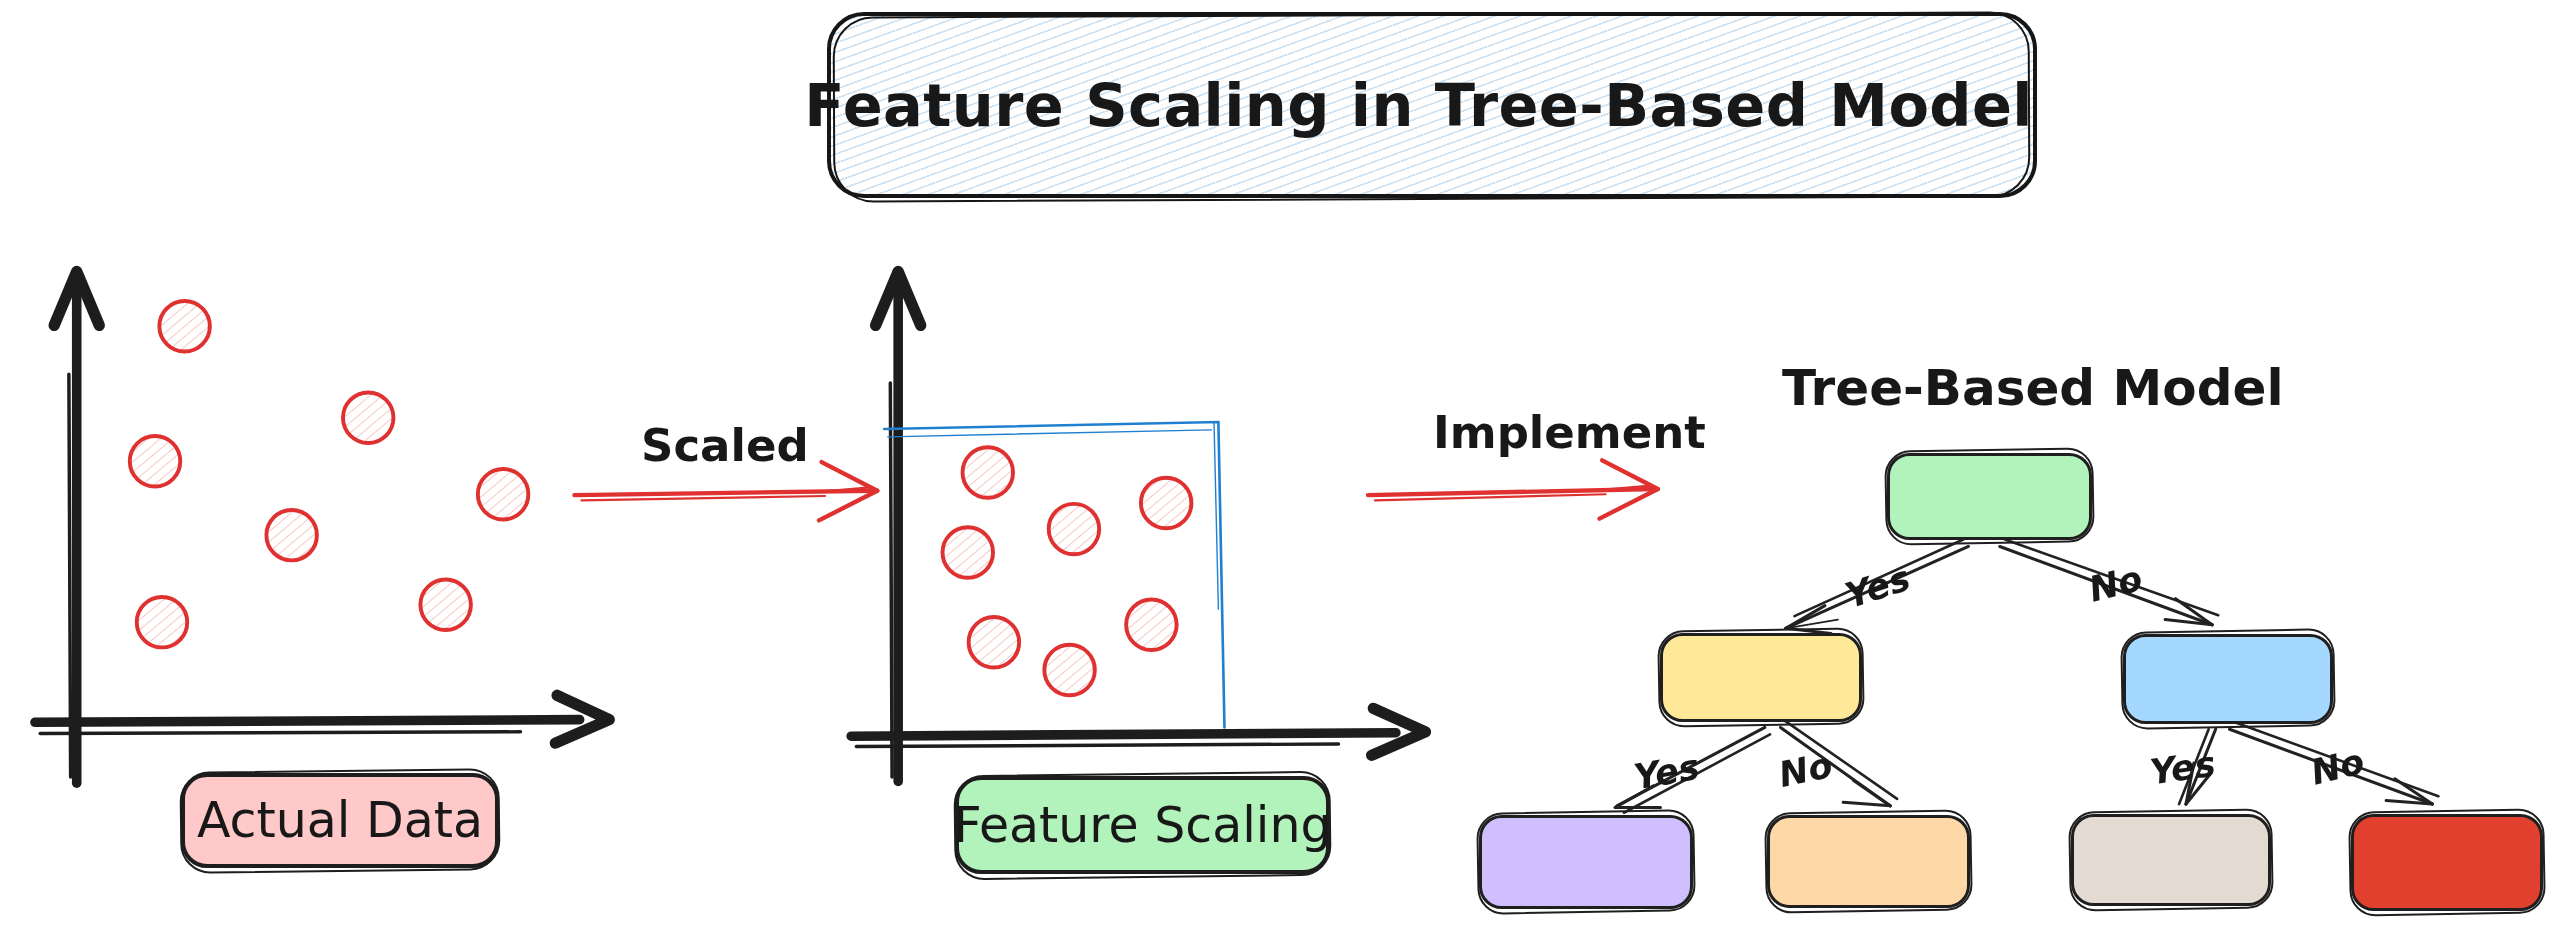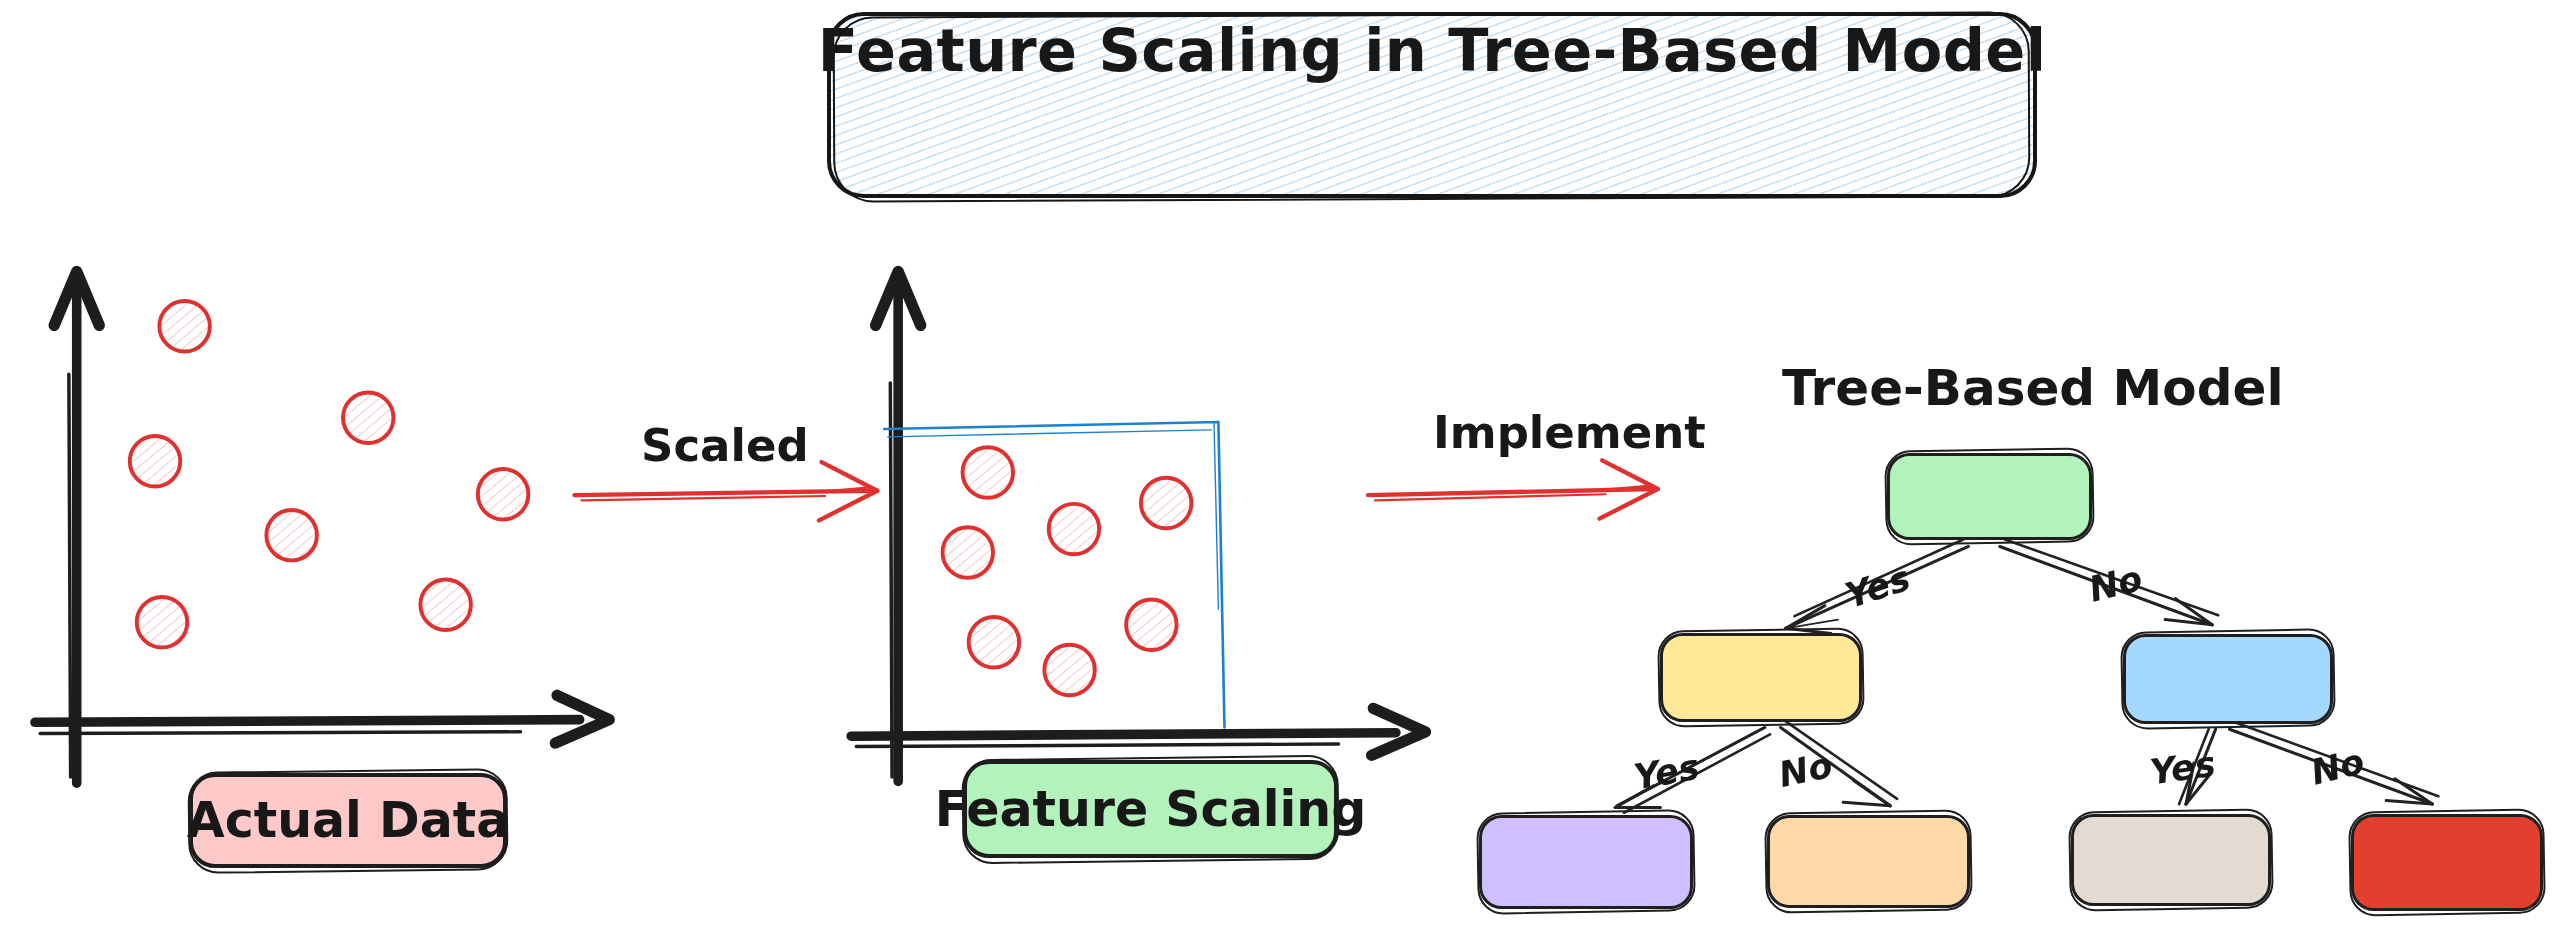--- a/index.html
+++ b/index.html
@@ -10,41 +10,41 @@
   .abs{position:absolute;}
   svg.art{position:absolute;left:0;top:0;width:2576px;height:925px;}
 
   
   .banner{
     left:827px;top:12.2px;width:1210px;height:186px;
     border:4.4px solid #161616;border-radius:37px;
     background:
       repeating-linear-gradient(160deg,#cfe3f3 0 1.7px,rgba(0,0,0,0) 1.7px 8.7px),
       #ffffff;
-    display:flex;align-items:flex-start;justify-content:center;
+    display:flex;flex-direction:column;align-items:flex-end;justify-content:center;
     gap:5.2px;box-sizing:border-box;
   }
   .banner:before{
     content:"";position:absolute;inset:-2.6px 3.5px -5.2px 1.7px;border:2.6px solid #161616;
     border-radius:40px;transform:rotate(-0.25deg);pointer-events:none;
   }
   .banner .l1{font-size:59px;font-weight:bold;letter-spacing:0.4px;white-space:nowrap;}
   .banner .l2{font-size:56px;font-weight:bold;letter-spacing:0.4px;white-space:nowrap;}
 
   .tag{
     border:4.4px solid #1d1d1d;border-radius:26px;
     display:flex;align-items:center;justify-content:center;
-    box-sizing:border-box;font-size:49px;font-weight:bold;white-space:nowrap;margin-left:8px;
+    box-sizing:border-box;font-size:49px;font-weight:normal;white-space:nowrap;
   }
   .tag:before{
     content:"";position:absolute;inset:-7px -4.4px -7.8px -5.2px;border:2.6px solid #1d1d1d;
     border-radius:30px;transform:rotate(-0.7deg);pointer-events:none;
   }
   .tag.pink{left:181px;top:773px;width:318px;height:95px;}
-  .tag.green{left:955px;top:760px;width:375px;height:98px;}
+  .tag.green{left:955px;top:776px;width:375px;height:98px;}
 
   .node{
     border:3.9px solid #1f1f1f;border-radius:22.6px;box-sizing:border-box;
   }
   .node:before{
     content:"";position:absolute;inset:-7px -4.4px -7px -5.2px;border:2.2px solid #1f1f1f;
     border-radius:26px;transform:rotate(-1deg);pointer-events:none;
   }
   .flow-label{font-size:45px;font-weight:bold;white-space:nowrap;}
   .edge-label{font-size:35px;font-weight:bold;font-style:italic;white-space:nowrap;}

